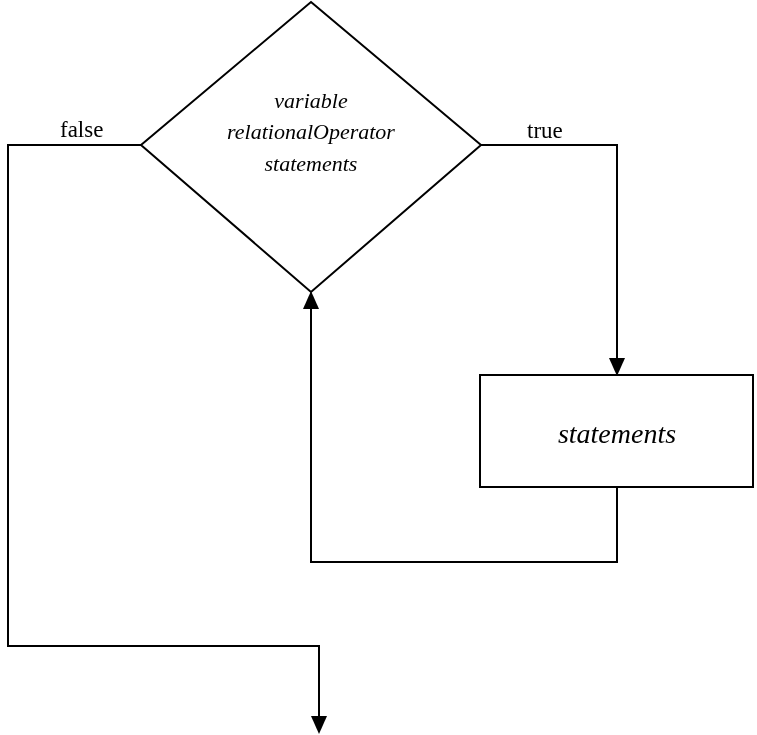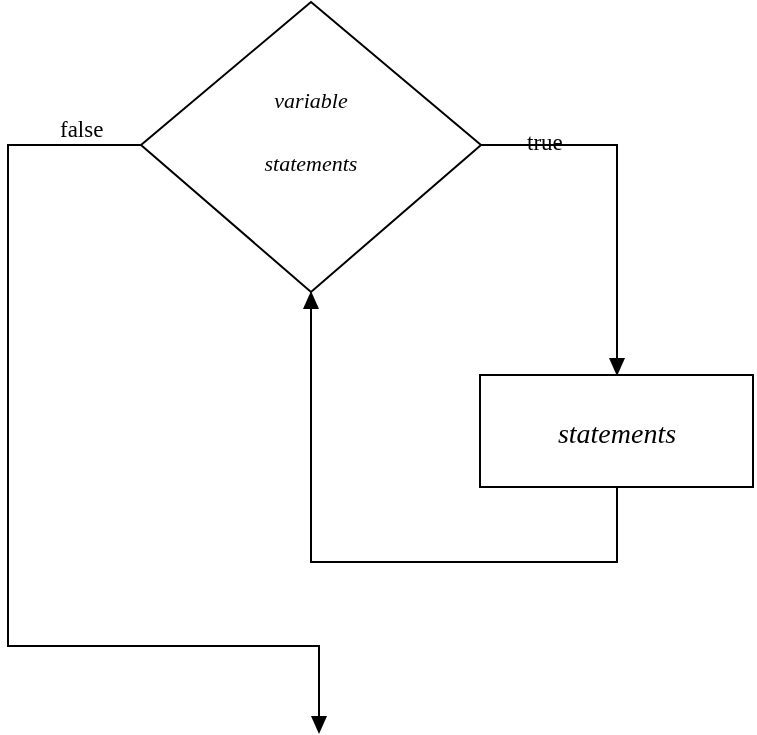--- a/index.html
+++ b/index.html
@@ -81,22 +81,23 @@
     <polygon points="609,358 625,358 617,376" fill="#000000" stroke="none"></polygon>
 
     <polyline points="617,487 617,562 311,562 311,308" fill="none" stroke="#000000" stroke-width="2" stroke-linejoin="miter" stroke-linecap="butt"></polyline>
 
     <polygon points="303,309 319,309 311,291" fill="#000000" stroke="none"></polygon>
   </svg>
 
   <div class="label-layer">
 
     <div class="txt cond-text" style="left:311px; top:90px;">variable</div>
+    <div class="txt cond-text" style="left:311px; top:121px;">relationalOperator</div>
     <div class="txt cond-text" style="left:311px; top:153px;">statements</div>
 
     <div class="txt branch-label" style="left:60px; top:118px;text-align:center;">false</div>
 
-    <div class="txt branch-label" style="left:527px; top:131px;">true</div>
+    <div class="txt branch-label" style="left:527px; top:119px;">true</div>
 
     <div class="txt box-text" style="left:617px; top:420px;">statements</div>
 
   </div>
 </div>
 
 </body></html>

